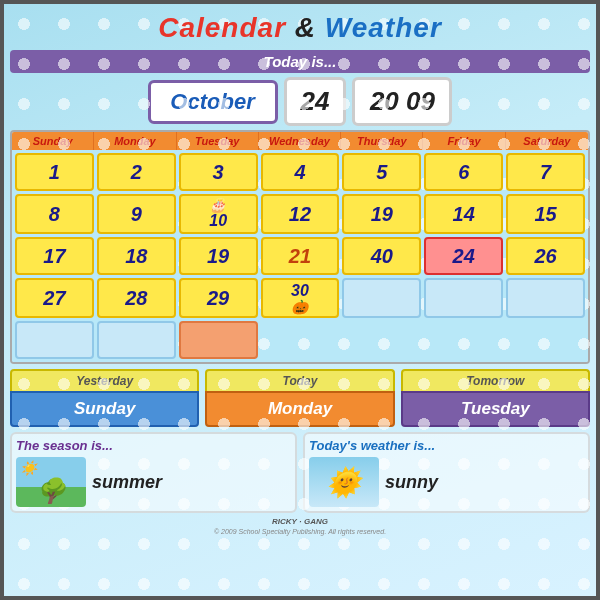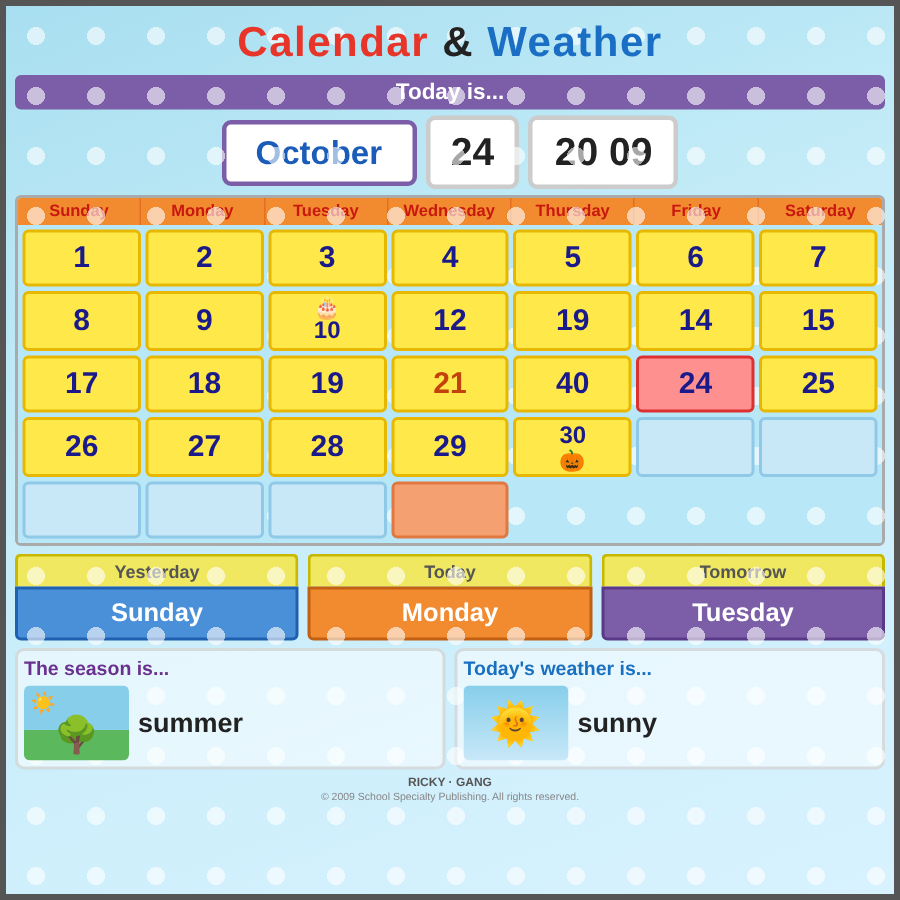--- a/index.html
+++ b/index.html
@@ -11,20 +11,21 @@
       background: linear-gradient(180deg, #87CEEB 0%, #b8e4f5 60%, #d4f0ff 100%);
     }
 
     .poster {
       width: 600px;
       height: 600px;
       background: linear-gradient(160deg, #a8dff0 0%, #c5ecf8 40%, #d8f2ff 100%);
       border: 4px solid #555;
       position: relative;
       padding: 6px;
+      font-style: italic;
     }
 
     
     .poster::before {
       content: '';
       position: absolute;
       inset: 0;
       background-image: radial-gradient(circle, rgba(255,255,255,0.6) 6px, transparent 6px);
       background-size: 40px 40px;
       pointer-events: none;
@@ -347,21 +348,20 @@
       <div class="cal-cell">14</div>
 
       <div class="cal-cell">15</div>
       <div class="cal-cell">17</div>
       <div class="cal-cell">18</div>
       <div class="cal-cell">19</div>
       <div class="cal-cell friday21">21</div>
 
       <div class="cal-cell">40</div>
       <div class="cal-cell today-cell">24</div>
-      <div class="cal-cell">25</div>
       <div class="cal-cell">26</div>
       <div class="cal-cell">27</div>
       <div class="cal-cell">28</div>
       <div class="cal-cell">29</div>
 
       <div class="cal-cell has-icon">
           <span>30</span>
           <span class="icon-small">🎃</span>
         </div>
       <div class="cal-cell empty"></div>

